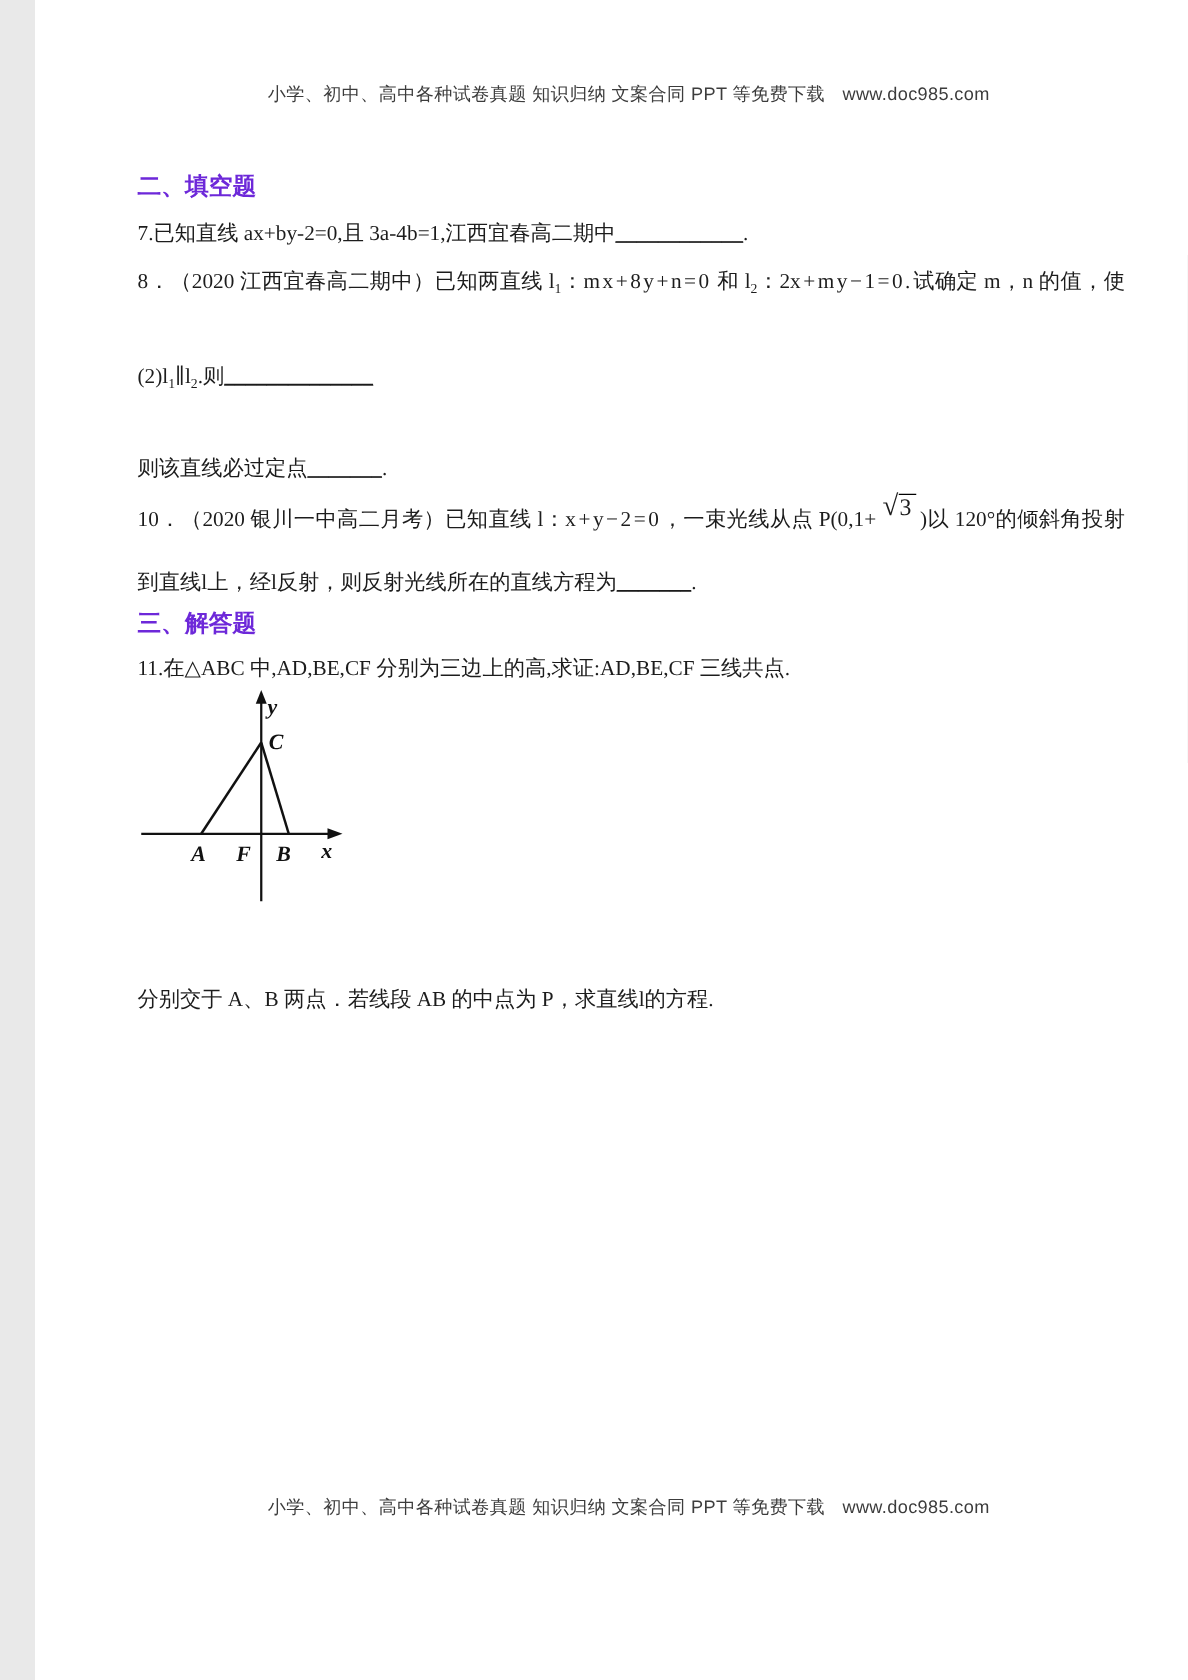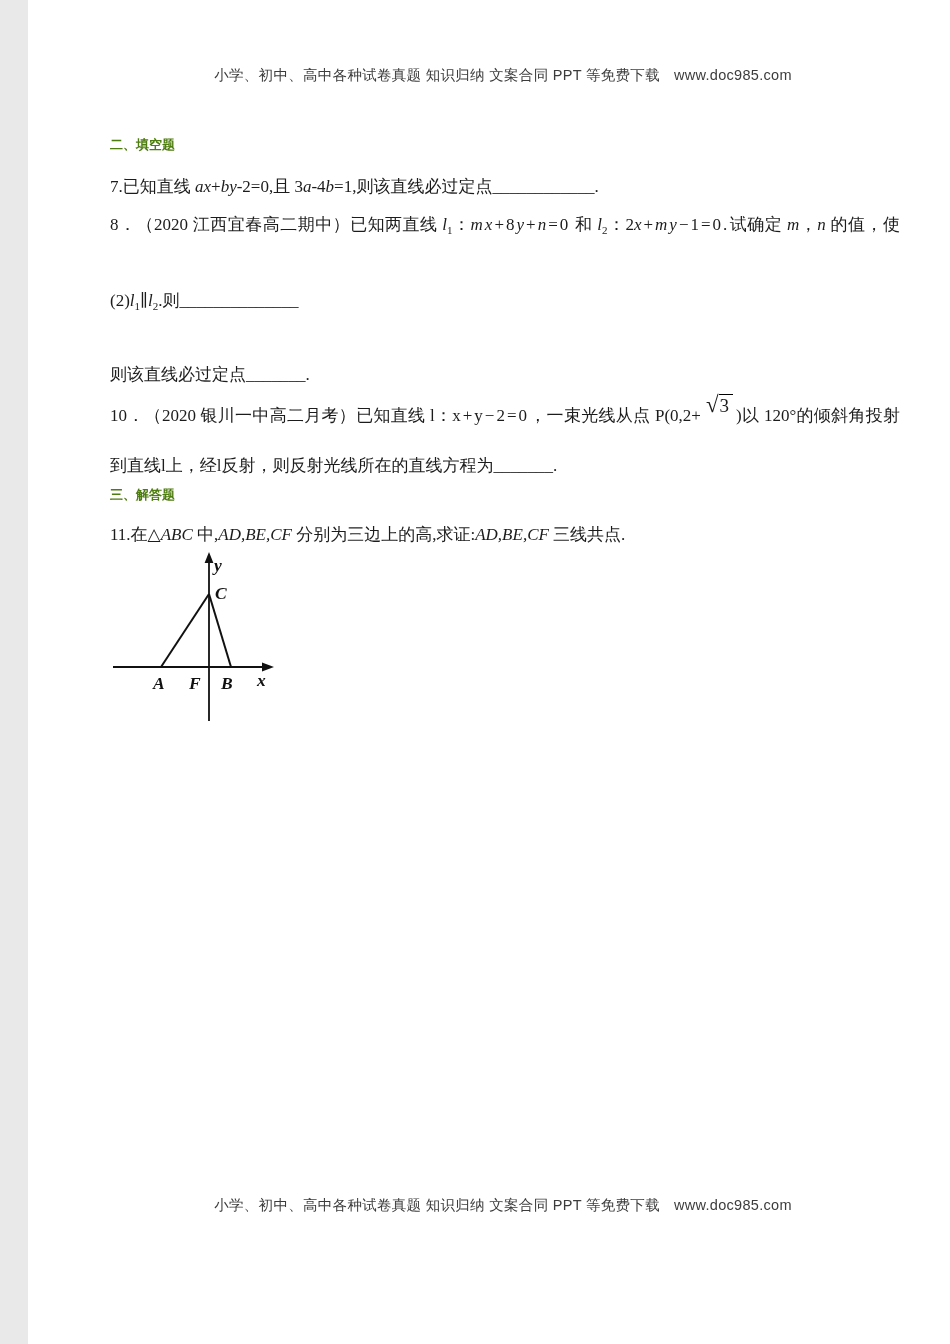--- a/index.html
+++ b/index.html
@@ -16,62 +16,62 @@
   .hf{
     position:absolute;left:0;width:950px;
     text-align:center;
     font-family:"Liberation Sans","DejaVu Sans",sans-serif;
     font-size:14.5px;color:#3c3c3c;letter-spacing:.3px;
   }
   .hf .url{margin-left:14px;}
   .heading{
     position:absolute;left:82px;
     font-family:"Liberation Sans","DejaVu Sans",sans-serif;
-    font-weight:bold;font-size:13px;color:#4d7c0f;
+    font-weight:bold;font-size:19px;color:#6d28d9;
   }
   .line{
     position:absolute;left:82px;width:790px;
     line-height:25px;white-space:nowrap;
   }
   .just{
     white-space:normal;
     text-align:justify;
     text-align-last:justify;
   }
-  .i{font-style:italic;}
+  .i{}
   .m{letter-spacing:2px;}
   .sub{font-size:11px;vertical-align:-4px;letter-spacing:0;}
-  .blank{letter-spacing:0;}
+  .blank{letter-spacing:0;text-decoration:underline;}
   .sqrt{display:inline-block;transform:translateY(-9px);font-size:19px;line-height:1;margin:0 3px;}
   .sqrt .rad{font-size:23px;font-weight:400;}
   .sqrt .rcand{display:inline-block;border-top:1.6px solid #000;padding:1px 4px 0 1px;}
   svg text{
     font-family:"Liberation Serif","DejaVu Serif",serif;
     font-style:italic;font-weight:600;font-size:17.5px;fill:#111;
   }
 </style>
 </head>
 <body>
 
 <div class="page">
 
   <div class="hf" style="top:66px;">
     <span>小学、初中、高中各种试卷真题 知识归纳 文案合同 PPT 等免费下载</span><span class="url">www.doc985.com</span>
   </div>
 
   <div class="heading" style="top:136px;">二、填空题</div>
 
-  <div class="line" style="top:174px;"><span>7.已知直线 </span><span class="i">ax</span><span>+</span><span class="i">by</span><span>-2=0,且 3</span><span class="i">a</span><span>-4</span><span class="i">b</span><span>=1,则该直线必过定点</span><span class="blank">____________</span><span>.</span></div>
+  <div class="line" style="top:174px;"><span>7.已知直线 </span><span class="i">ax</span><span>+</span><span class="i">by</span><span>-2=0,且 3</span><span class="i">a</span><span>-4</span><span class="i">b</span><span>=1,江西宜春高二期中</span><span class="blank">____________</span><span>.</span></div>
 
   <div class="line just" style="top:212px;"><span>8．（2020 江西宜春高二期中）已知两直线 </span><span class="i">l</span><span class="sub">1</span><span>：</span><span class="i m">mx</span><span class="m">+8</span><span class="i m">y</span><span class="m">+</span><span class="i m">n</span><span class="m">=0</span><span> 和 </span><span class="i">l</span><span class="sub">2</span><span>：2</span><span class="i m">x</span><span class="m">+</span><span class="i m">my</span><span class="m">−1=0.</span><span>试确定 </span><span class="i">m</span><span>，</span><span class="i">n</span><span> 的值，使</span></div>
   <div class="line" style="top:288px;"><span>(2)</span><span class="i">l</span><span class="sub">1</span><span class="i">∥</span><span class="i">l</span><span class="sub">2</span><span>.则</span><span class="blank">______________</span></div>
 
   <div class="line" style="top:362px;"><span>则该直线必过定点</span><span class="blank">_______</span><span>.</span></div>
 
-  <div class="line just" style="top:402px;"><span>10．（2020 银川一中高二月考）已知直线 l：</span><span class="m">x+y−2=0</span><span>，一束光线从点 P(0,2</span><span class="m">+</span><span class="sqrt"><span class="rad">√</span><span class="rcand">3</span></span><span>)以 120°的倾斜角投射</span></div>
+  <div class="line just" style="top:402px;"><span>10．（2020 银川一中高二月考）已知直线 l：</span><span class="m">x+y−2=0</span><span>，一束光线从点 P(0,1</span><span class="m">+</span><span class="sqrt"><span class="rad">√</span><span class="rcand">3</span></span><span>)以 120°的倾斜角投射</span></div>
   <div class="line" style="top:453px;"><span>到直线l上，经l反射，则反射光线所在的直线方程为</span><span class="blank">_______</span><span>.</span></div>
 
   <div class="heading" style="top:486px;">三、解答题</div>
 
   <div class="line" style="top:522px;"><span>11.在△</span><span class="i">ABC</span><span> 中,</span><span class="i">AD,BE,CF</span><span> 分别为三边上的高,求证:</span><span class="i">AD,BE,CF</span><span> 三线共点.</span></div>
 
   <svg style="position:absolute;left:82px;top:551px;" width="172" height="178" viewBox="0 0 172 178">
 
     <line x1="99" y1="10" x2="99" y2="170" stroke="#111" stroke-width="1.8"></line>
     <polygon points="99,1 94.6,12 103.4,12" fill="#111"></polygon>
@@ -83,18 +83,19 @@
     <line x1="99" y1="43" x2="121" y2="116" stroke="#111" stroke-width="2"></line>
 
     <text x="104" y="20">y</text>
     <text x="105" y="48">C</text>
     <text x="43" y="138">A</text>
     <text x="79" y="138">F</text>
     <text x="111" y="138">B</text>
     <text x="147" y="135">x</text>
   </svg>
 
+  <div class="line" style="top:787px;"><span>分别交于 A、B 两点．若线段 AB 的中点为 P，求直线l的方程.</span></div>
 
   <div class="hf" style="top:1196px;">
     <span>小学、初中、高中各种试卷真题 知识归纳 文案合同 PPT 等免费下载</span><span class="url">www.doc985.com</span>
   </div>
 
 </div>
 
 </body></html>

